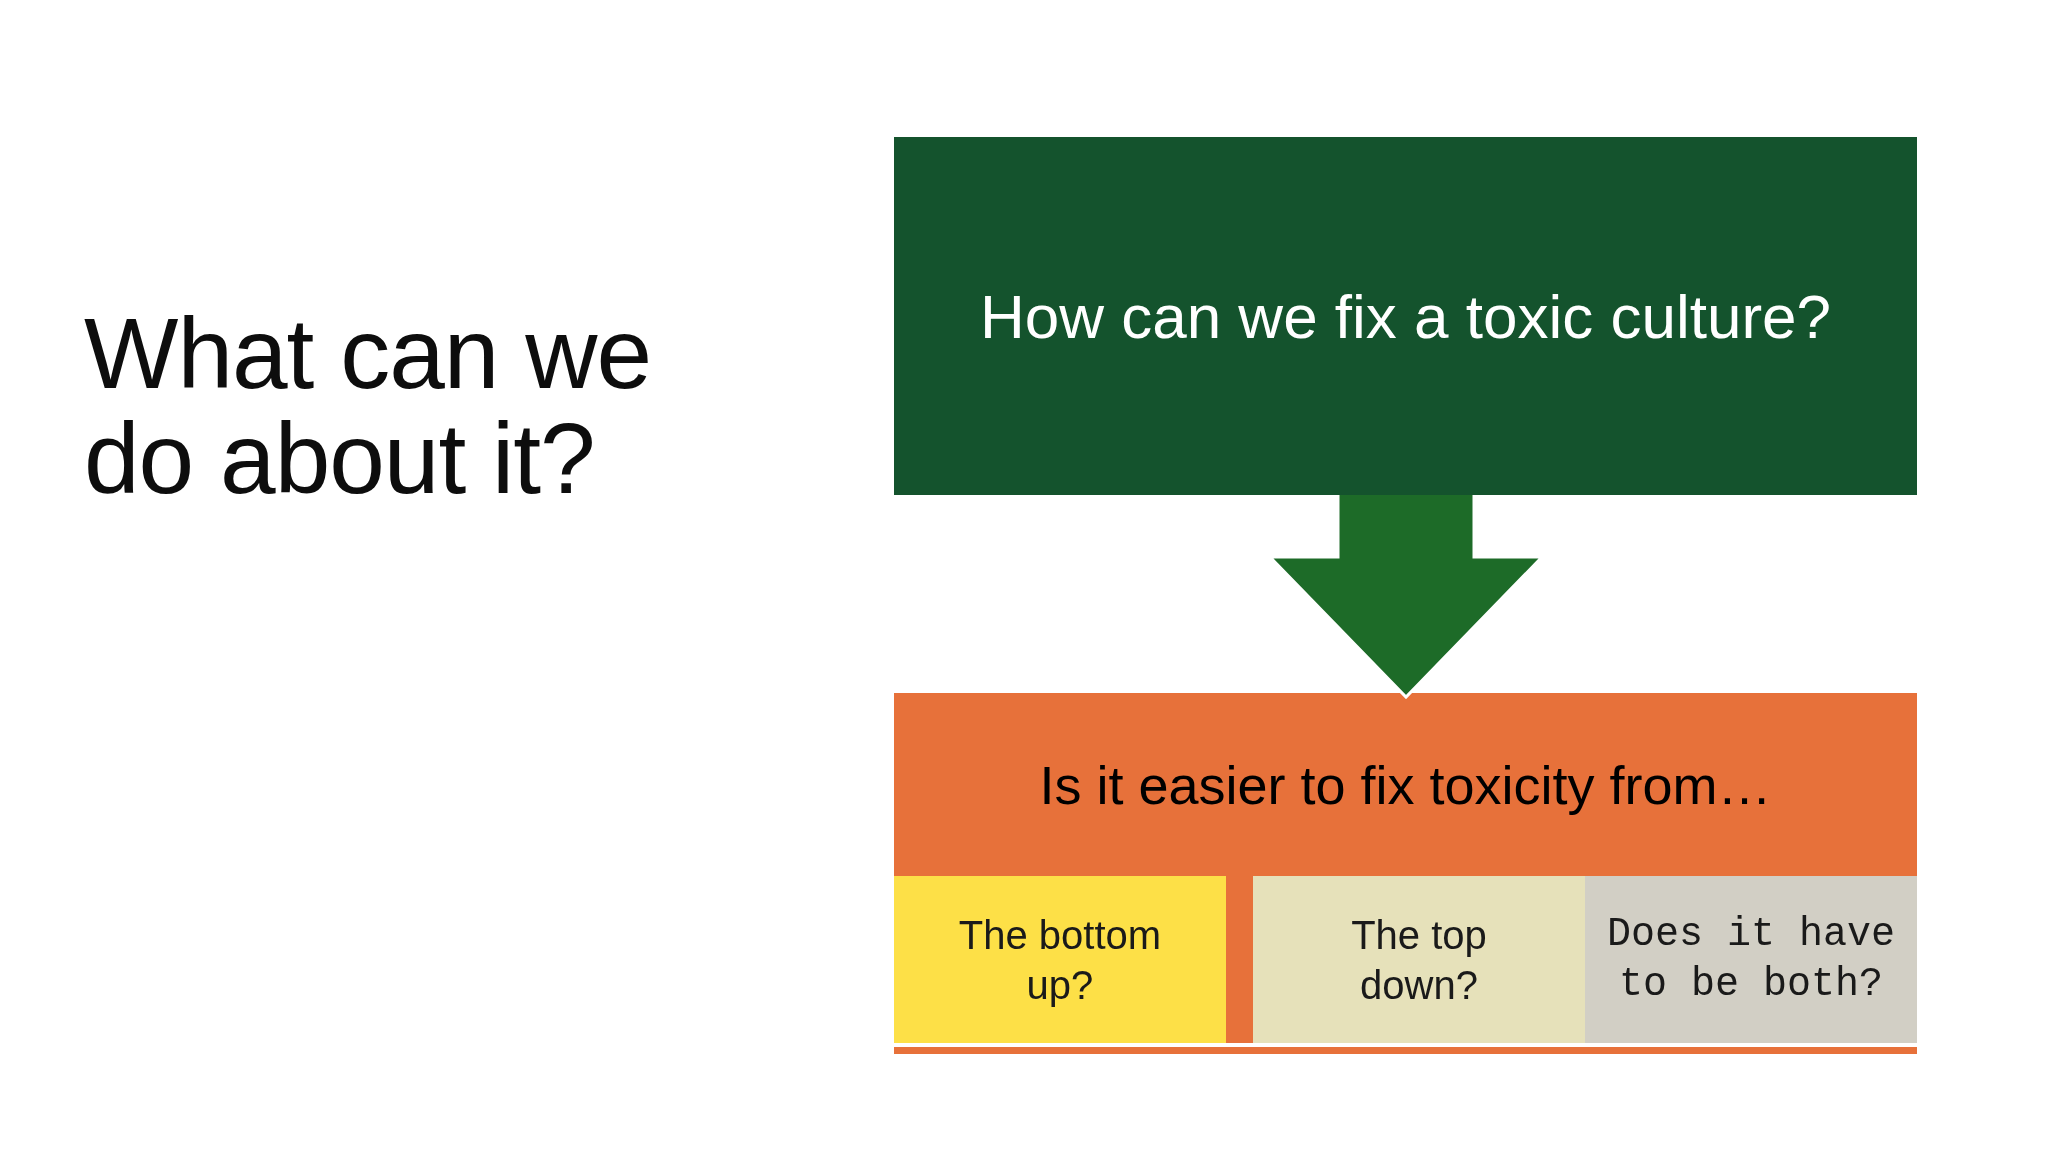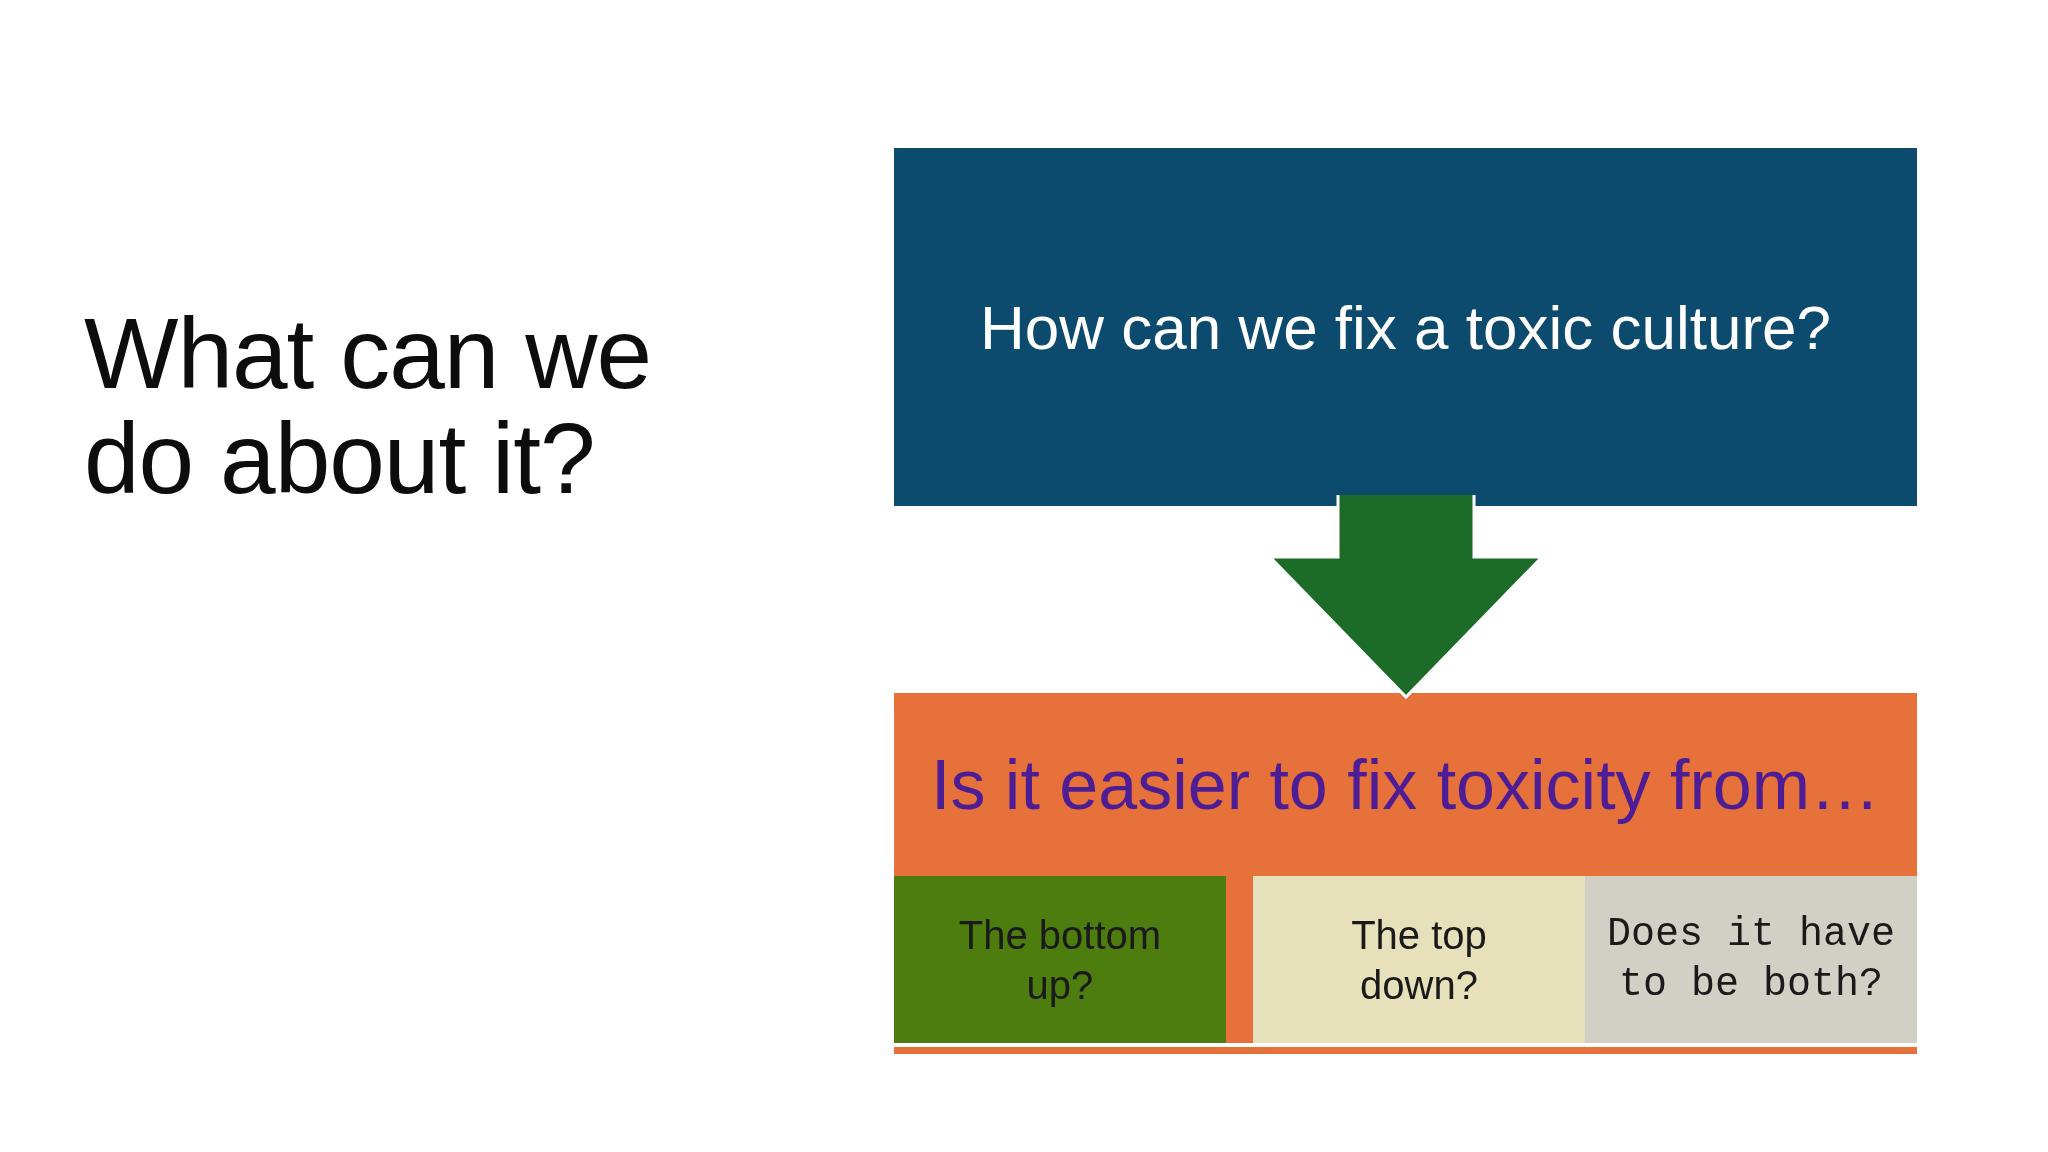--- a/index.html
+++ b/index.html
@@ -66,22 +66,22 @@
     background: #E7713A;
     z-index: 2;
   }
   #question-box {
     height: 183px;
     display: flex;
     align-items: center;
     justify-content: center;
   }
   #question-box .box-label {
-    color: #4c1d95;
-    font-size: 70px;
+    color: #000000;
+    font-size: 54px;
     font-weight: 400;
     text-align: center;
   }
   #options-row {
     display: flex;
     height: 167px;
   }
   .option-cell {
     flex: 1 1 0;
     display: flex;
@@ -102,36 +102,36 @@
   
 </style>
 </head>
 <body>
 
 <div id="slide">
 
   <div id="page-title" class="pre">What can we
 do about it?</div>
 
-  <div id="top-question-box" style="background-color: #0c4a6e; margin-top: 11px;">
+  <div id="top-question-box" style="background-color: #14532d;">
     <div class="box-label">How can we fix a toxic culture?</div>
   </div>
 
   <svg id="down-arrow-svg" viewBox="0 0 272 206">
     <polygon points="68,-4 68,62 0,62 136,202 272,62 204,62 204,-4" stroke="#ffffff" stroke-width="3" stroke-linejoin="miter" fill="#1D6B28"></polygon>
   </svg>
 
   <div id="flow-lower" style="background-color: rgb(231, 113, 58);">
 
     <div id="question-box">
       <div class="box-label">Is it easier to fix toxicity from…</div>
     </div>
 
     <div id="options-row">
-      <div class="option-cell" style="background-color: #4d7c0f;">
+      <div class="option-cell" style="background-color: #fde047;">
         <div class="option-label pre">The bottom
 up?</div>
       </div>
       <div class="option-cell" style="background-color: rgb(230, 225, 186); margin-left: 27px;">
         <div class="option-label pre">The top
 down?</div>
       </div>
       <div class="option-cell" style="background-color: rgb(210, 207, 197); font-family: Liberation Mono, monospace;">
         <div class="option-label pre">Does it have
 to be both?</div>

